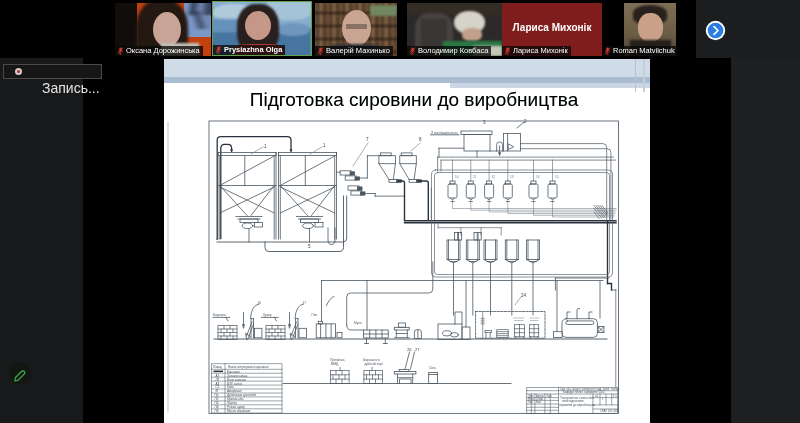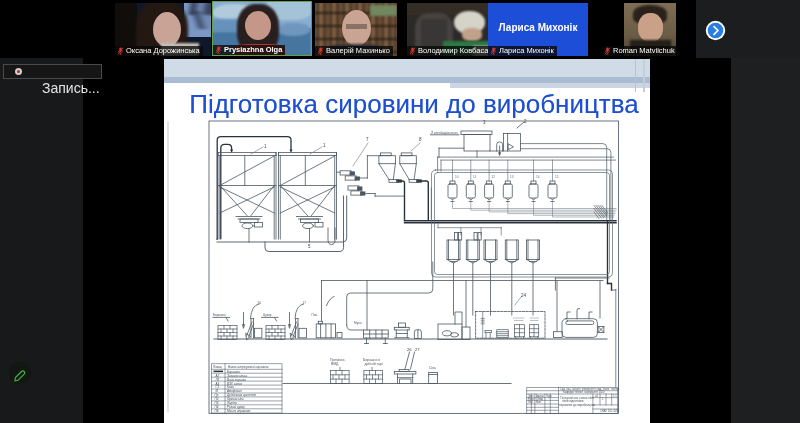--- a/index.html
+++ b/index.html
@@ -14,21 +14,21 @@
 </style>
 </head>
 <body>
 
 <div class="abs" style="left:0;top:58px;width:83px;height:365px;background:#18191b;"></div>
 
 <div class="abs" style="left:731px;top:58px;width:69px;height:365px;background:#1d1f20;"></div>
 
 <div class="abs" style="left:696px;top:0;width:104px;height:58px;background:#1b1d1e;"></div>
 
-<div class="thumb" style="left:115px;width:96px;background:#0f172a;">
+<div class="thumb" style="left:115px;width:96px;background:#c2410c;">
   <div class="abs" style="left:0;top:0;width:22px;height:53px;background:#100d0b;"></div>
   <div class="abs" style="left:69px;top:0;width:27px;height:34px;background:#7a97c5;filter:blur(0.6px);"></div>
   <div class="abs" style="left:70px;top:-2px;width:28px;height:14px;background:linear-gradient(100deg,rgba(40,48,70,0.0) 10%,rgba(40,48,70,0.8) 30%,rgba(60,70,95,0.2) 55%,rgba(35,42,62,0.75) 80%);filter:blur(0.8px);"></div>
   <div class="abs" style="left:74px;top:8px;width:22px;height:18px;background:linear-gradient(70deg,rgba(42,50,72,0.0) 20%,rgba(42,50,72,0.65) 45%,rgba(70,82,108,0.2) 70%);filter:blur(0.9px);"></div>
   <div class="abs" style="left:21px;top:-4px;width:52px;height:62px;background:#241813;border-radius:45% 45% 20% 20%;filter:blur(1.4px);"></div>
   <div class="abs" style="left:38px;top:9px;width:28px;height:35px;background:#c8a396;border-radius:50%;filter:blur(0.7px);"></div>
   <div class="abs" style="left:46px;top:40px;width:38px;height:13px;background:#c2beb5;filter:blur(1.2px);"></div>
   <div class="abs" style="left:10px;top:44px;width:34px;height:9px;background:#1c1511;filter:blur(1px);"></div>
   <div class="label"><svg class="mic" viewBox="0 0 10 12">
         <rect x="3.2" y="0.8" width="3.6" height="6.2" rx="1.8" fill="#d83a30"></rect>
@@ -80,21 +80,21 @@
   <div class="abs" style="left:36px;top:38px;width:59px;height:15px;background:#2c7845;filter:blur(0.8px);"></div>
   <div class="abs" style="left:66px;top:43px;width:29px;height:10px;background:#c5c7b6;filter:blur(0.8px);"></div>
   <div class="label"><svg class="mic" viewBox="0 0 10 12">
         <rect x="3.2" y="0.8" width="3.6" height="6.2" rx="1.8" fill="#d83a30"></rect>
         <path d="M2 5.3c0 2.2 1.3 3.4 3 3.4s3-1.2 3-3.4" stroke="#d83a30" stroke-width="1" fill="none"></path>
         <path d="M5 8.8v2 M3.4 10.9h3.2" stroke="#d83a30" stroke-width="1"></path>
         <path d="M1.2 10.8L8.8 1" stroke="#d83a30" stroke-width="1.3"></path>
       </svg>Володимир Ковбаса</div>
 </div>
 
-<div class="thumb" style="left:488px;width:100px;background:#1d4ed8;">
+<div class="thumb" style="left:502px;width:100px;background:#7f1d1d;">
   <div class="abs" style="left:0;top:19px;width:100px;height:13px;color:#fff;font-size:10px;font-weight:bold;text-align:center;">Лариса Михонік</div>
   <div class="label"><svg class="mic" viewBox="0 0 10 12">
         <rect x="3.2" y="0.8" width="3.6" height="6.2" rx="1.8" fill="#d83a30"></rect>
         <path d="M2 5.3c0 2.2 1.3 3.4 3 3.4s3-1.2 3-3.4" stroke="#d83a30" stroke-width="1" fill="none"></path>
         <path d="M5 8.8v2 M3.4 10.9h3.2" stroke="#d83a30" stroke-width="1"></path>
         <path d="M1.2 10.8L8.8 1" stroke="#d83a30" stroke-width="1.3"></path>
       </svg>Лариса Михонік</div>
 </div>
 
 <div class="thumb" style="left:602px;width:94px;background:#000;">
@@ -132,21 +132,21 @@
 
   <div class="abs" style="left:0;top:0;width:486px;height:18px;background:#cfdbe6;"></div>
 
   <div class="abs" style="left:0;top:18px;width:486px;height:6px;background:#a9bcd2;"></div>
 
   <div class="abs" style="left:286px;top:24px;width:200px;height:5px;background:#ccd5e3;"></div>
 
   <div class="abs" style="left:471px;top:0px;width:1.3px;height:33px;background:#b7c2cc;"></div>
   <div class="abs" style="left:478.5px;top:0px;width:2.2px;height:33px;background:#c5ced8;"></div>
 
-  <div class="abs" style="left:0px;top:29.5px;width:500px;text-align:center;color:#1d4ed8;font-size:26px;letter-spacing:0px;text-shadow:0 0 0.6px rgba(140,170,165,0.8);">Підготовка сировини до виробництва</div>
+  <div class="abs" style="left:0px;top:29.5px;width:500px;text-align:center;color:#000000;font-size:19px;letter-spacing:0px;text-shadow:0 0 0.6px rgba(140,170,165,0.8);">Підготовка сировини до виробництва</div>
 
   <svg class="abs" style="left:0;top:0;" width="486" height="364" viewBox="164 59 486 364" fill="none" stroke-linecap="square">
 
   <path d="M168,122 V412" stroke="#a8b1ba" stroke-width="0.7"></path>
 
   <g stroke="#5a6673" stroke-width="0.9">
     <rect x="209" y="121" width="409.5" height="292.4"></rect>
   </g>
 
   <g stroke="#2a333d" stroke-width="1.3">

